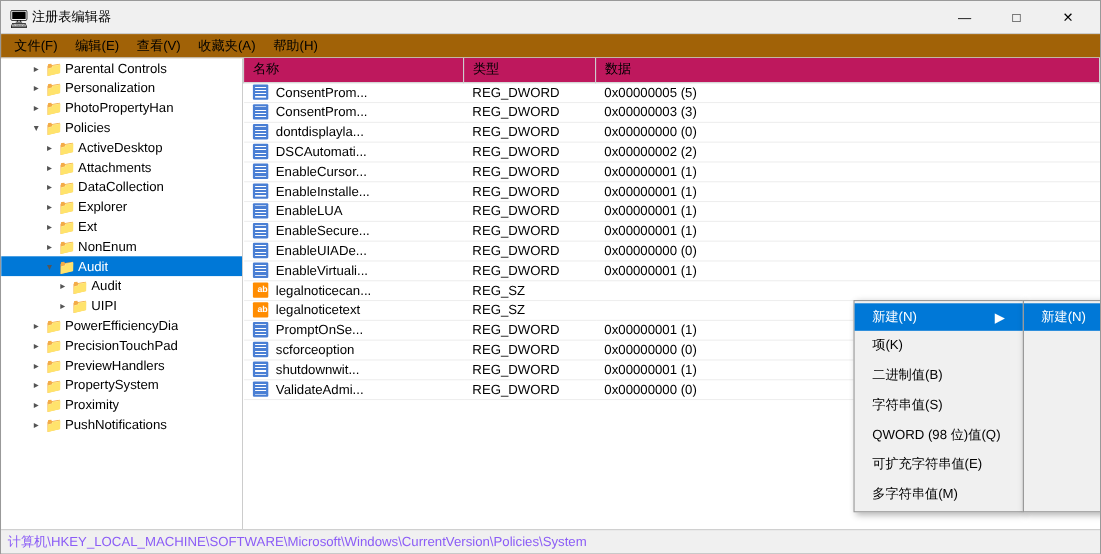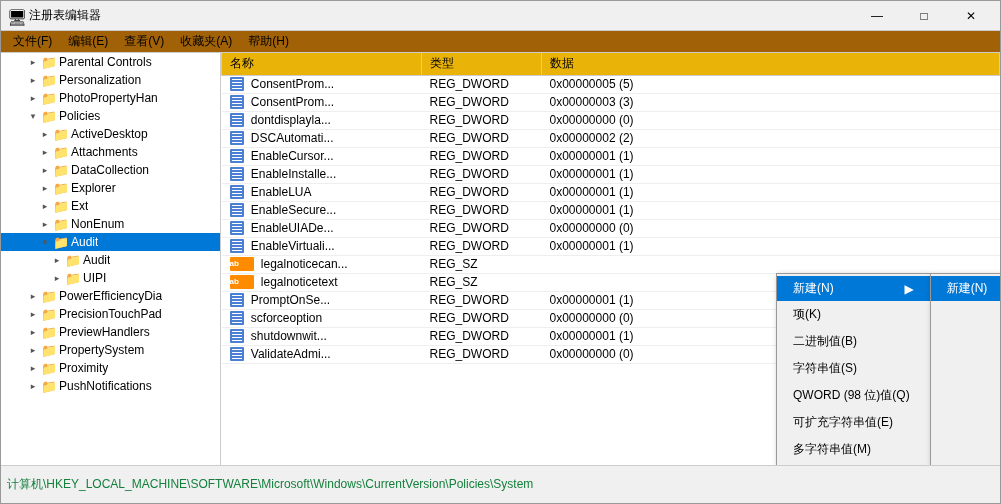--- a/index.html
+++ b/index.html
@@ -120,21 +120,21 @@
       flex: 1;
       overflow-y: auto;
       background: #fff;
       position: relative;
     }
     .value-table {
       width: 100%;
       border-collapse: collapse;
     }
     .value-table th {
-      background: #eab308;
+      background: #be185d;
       border: 1px solid #ccc;
       border-top: none;
       padding: 2px 8px;
       text-align: left;
       font-weight: normal;
       font-size: 12px;
       position: sticky;
       top: 0;
       z-index: 1;
       height: 22px;
@@ -165,28 +165,28 @@
       position: absolute;
       top: 2px; left: 2px; right: 2px; bottom: 2px;
       background: repeating-linear-gradient(
         0deg,
         #fff 0px, #fff 1px,
         transparent 1px, transparent 3px
       );
     }
     .ab-icon {
       display: inline-block;
-      width: 24px;
+      width: 14px;
       height: 14px;
       margin-right: 4px;
       vertical-align: middle;
       background: #ff8c00;
       font-size: 8px;
       color: #fff;
-      text-align: left;
+      text-align: right;
       line-height: 14px;
       border-radius: 1px;
       font-weight: bold;
     }
 
     
     .context-menu-container {
       position: absolute;
       top: 220px;
       left: 555px;
@@ -226,28 +226,28 @@
       padding: 4px 16px;
       font-size: 12px;
       font-weight: normal;
       display: flex;
       align-items: center;
       justify-content: space-between;
     }
 
     
     .status-bar {
-      height: 38px;
+      height: 22px;
       background: #f0f0f0;
       border-top: 1px solid #ccc;
       display: flex;
       align-items: center;
       padding: 0 6px;
       font-size: 12px;
-      color: #15803d;
+      color: #8b5cf6;
     }
 
     
     .watermark {
       position: absolute;
       bottom: 26px;
       right: 4px;
       font-size: 13px;
       color: #e0a020;
       font-weight: bold;

